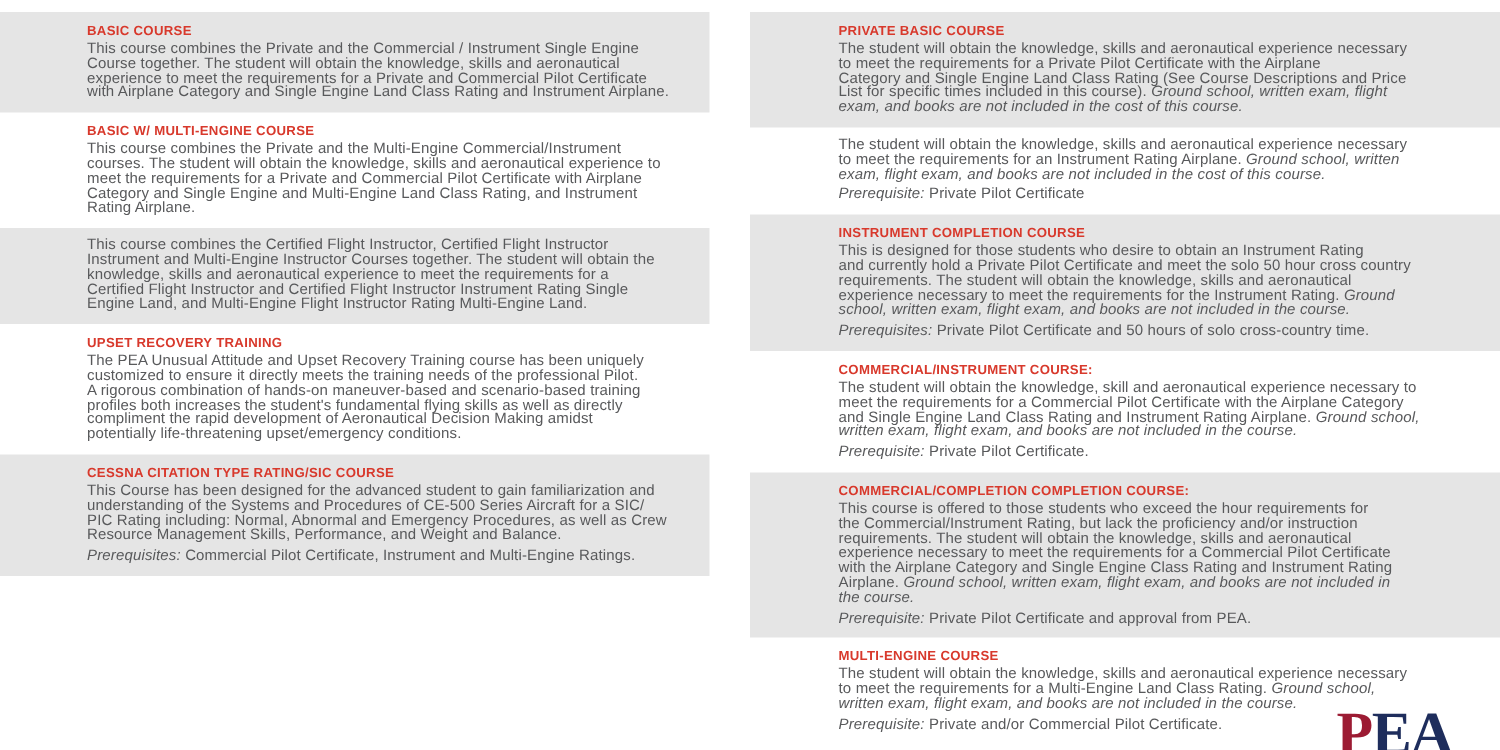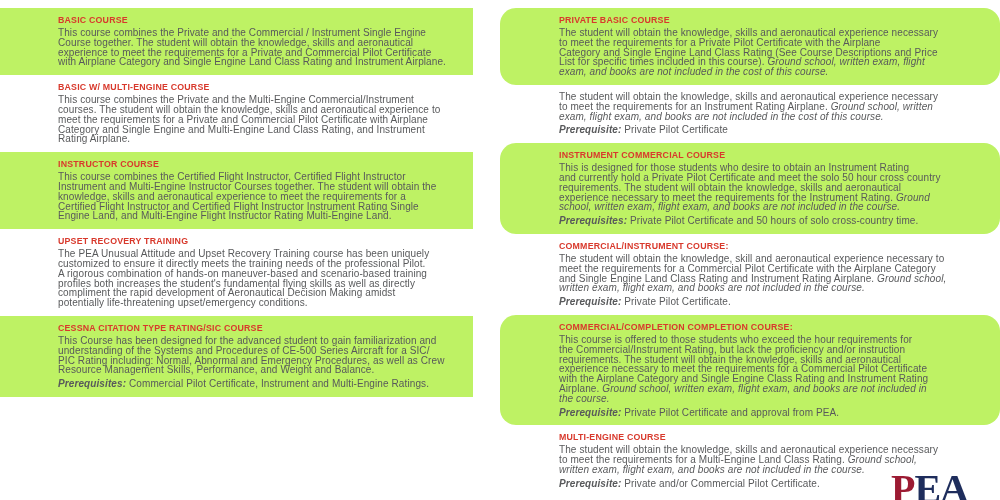--- a/index.html
+++ b/index.html
@@ -6,38 +6,38 @@
   body {
     width: 1000px; height: 500px;
     position: relative; overflow: hidden;
     background: #ffffff;
     font-family: "Liberation Sans", sans-serif;
   }
   .col { position: absolute; top: 8px; }
   .col-left  { left: 0;     width: 473px; }
   .col-right { left: 500px; width: 500px; }
   .course-section { padding: 7px 20px 8px 58px; }
-  .col-right .course-section { padding-left: 59px; padding-right: 16px; border-radius: 16px; }
-  .course-section.shaded { background: #bef264; }
+  .col-right .course-section { padding-left: 59px; padding-right: 16px; }
+  .course-section.shaded { background: #e5e5e5; }
   .course-title {
     margin: 0 0 3px 0;
     font-size: 8.8px; line-height: 10px;
     font-weight: bold; letter-spacing: 0.2px;
     color: #d8392c;
   }
   .course-body, .course-prereq {
     margin: 0;
     font-size: 10px; line-height: 9.8px;
     letter-spacing: 0.1px;
     color: #58595b;
     white-space: pre-line;
   }
   .course-prereq { margin-top: 4px; }
   .run-it { font-style: italic; }
-  .run-bd { font-weight: bold; }
+  .run-bd { font-weight: normal; }
   .pea-logo {
     position: absolute; left: 891px; top: 469px;
     font-family: "Liberation Serif", serif;
     font-weight: bold; font-size: 40px; line-height: 1;
     letter-spacing: -1px;
     user-select: none;
   }
   .pea-logo .logo-p  { color: #9c1b33; }
   .pea-logo .logo-ea { color: #1e2d5c; }
 </style>
@@ -59,21 +59,20 @@
     <h3 class="course-title">BASIC W/ MULTI-ENGINE COURSE</h3>
     <p class="course-body"><span>This course combines the Private and the Multi-Engine Commercial/Instrument
 courses. The student will obtain the knowledge, skills and aeronautical experience to
 meet the requirements for a Private and Commercial Pilot Certificate with Airplane
 Category and Single Engine and Multi-Engine Land Class Rating, and Instrument
 Rating Airplane.</span></p>
 
   </section>
 
   <section class="course-section shaded">
-    <h3 class="course-title">INSTRUCTOR COURSE</h3>
     <p class="course-body"><span>This course combines the Certified Flight Instructor, Certified Flight Instructor
 Instrument and Multi-Engine Instructor Courses together. The student will obtain the
 knowledge, skills and aeronautical experience to meet the requirements for a
 Certified Flight Instructor and Certified Flight Instructor Instrument Rating Single
 Engine Land, and Multi-Engine Flight Instructor Rating Multi-Engine Land.</span></p>
   </section>
 
   <section class="course-section">
     <h3 class="course-title">UPSET RECOVERY TRAINING</h3>
     <p class="course-body"><span>The PEA Unusual Attitude and Upset Recovery Training course has been uniquely
@@ -105,21 +104,21 @@
   </section>
 
   <section class="course-section">
     <p class="course-body"><span>The student will obtain the knowledge, skills and aeronautical experience necessary
 to meet the requirements for an Instrument Rating Airplane. </span><span class="run-it">Ground school, written
 exam, flight exam, and books are not included in the cost of this course.</span></p>
     <p class="course-prereq"><span class="run-it run-bd">Prerequisite:</span><span> Private Pilot Certificate</span></p>
   </section>
 
   <section class="course-section shaded">
-    <h3 class="course-title">INSTRUMENT COMMERCIAL COURSE</h3>
+    <h3 class="course-title">INSTRUMENT COMPLETION COURSE</h3>
     <p class="course-body"><span>This is designed for those students who desire to obtain an Instrument Rating
 and currently hold a Private Pilot Certificate and meet the solo 50 hour cross country
 requirements. The student will obtain the knowledge, skills and aeronautical
 experience necessary to meet the requirements for the Instrument Rating. </span><span class="run-it">Ground
 school, written exam, flight exam, and books are not included in the course.</span></p>
     <p class="course-prereq"><span class="run-it run-bd">Prerequisites:</span><span> Private Pilot Certificate and 50 hours of solo cross-country time.</span></p>
   </section>
 
   <section class="course-section">
     <h3 class="course-title">COMMERCIAL/INSTRUMENT COURSE:</h3>

